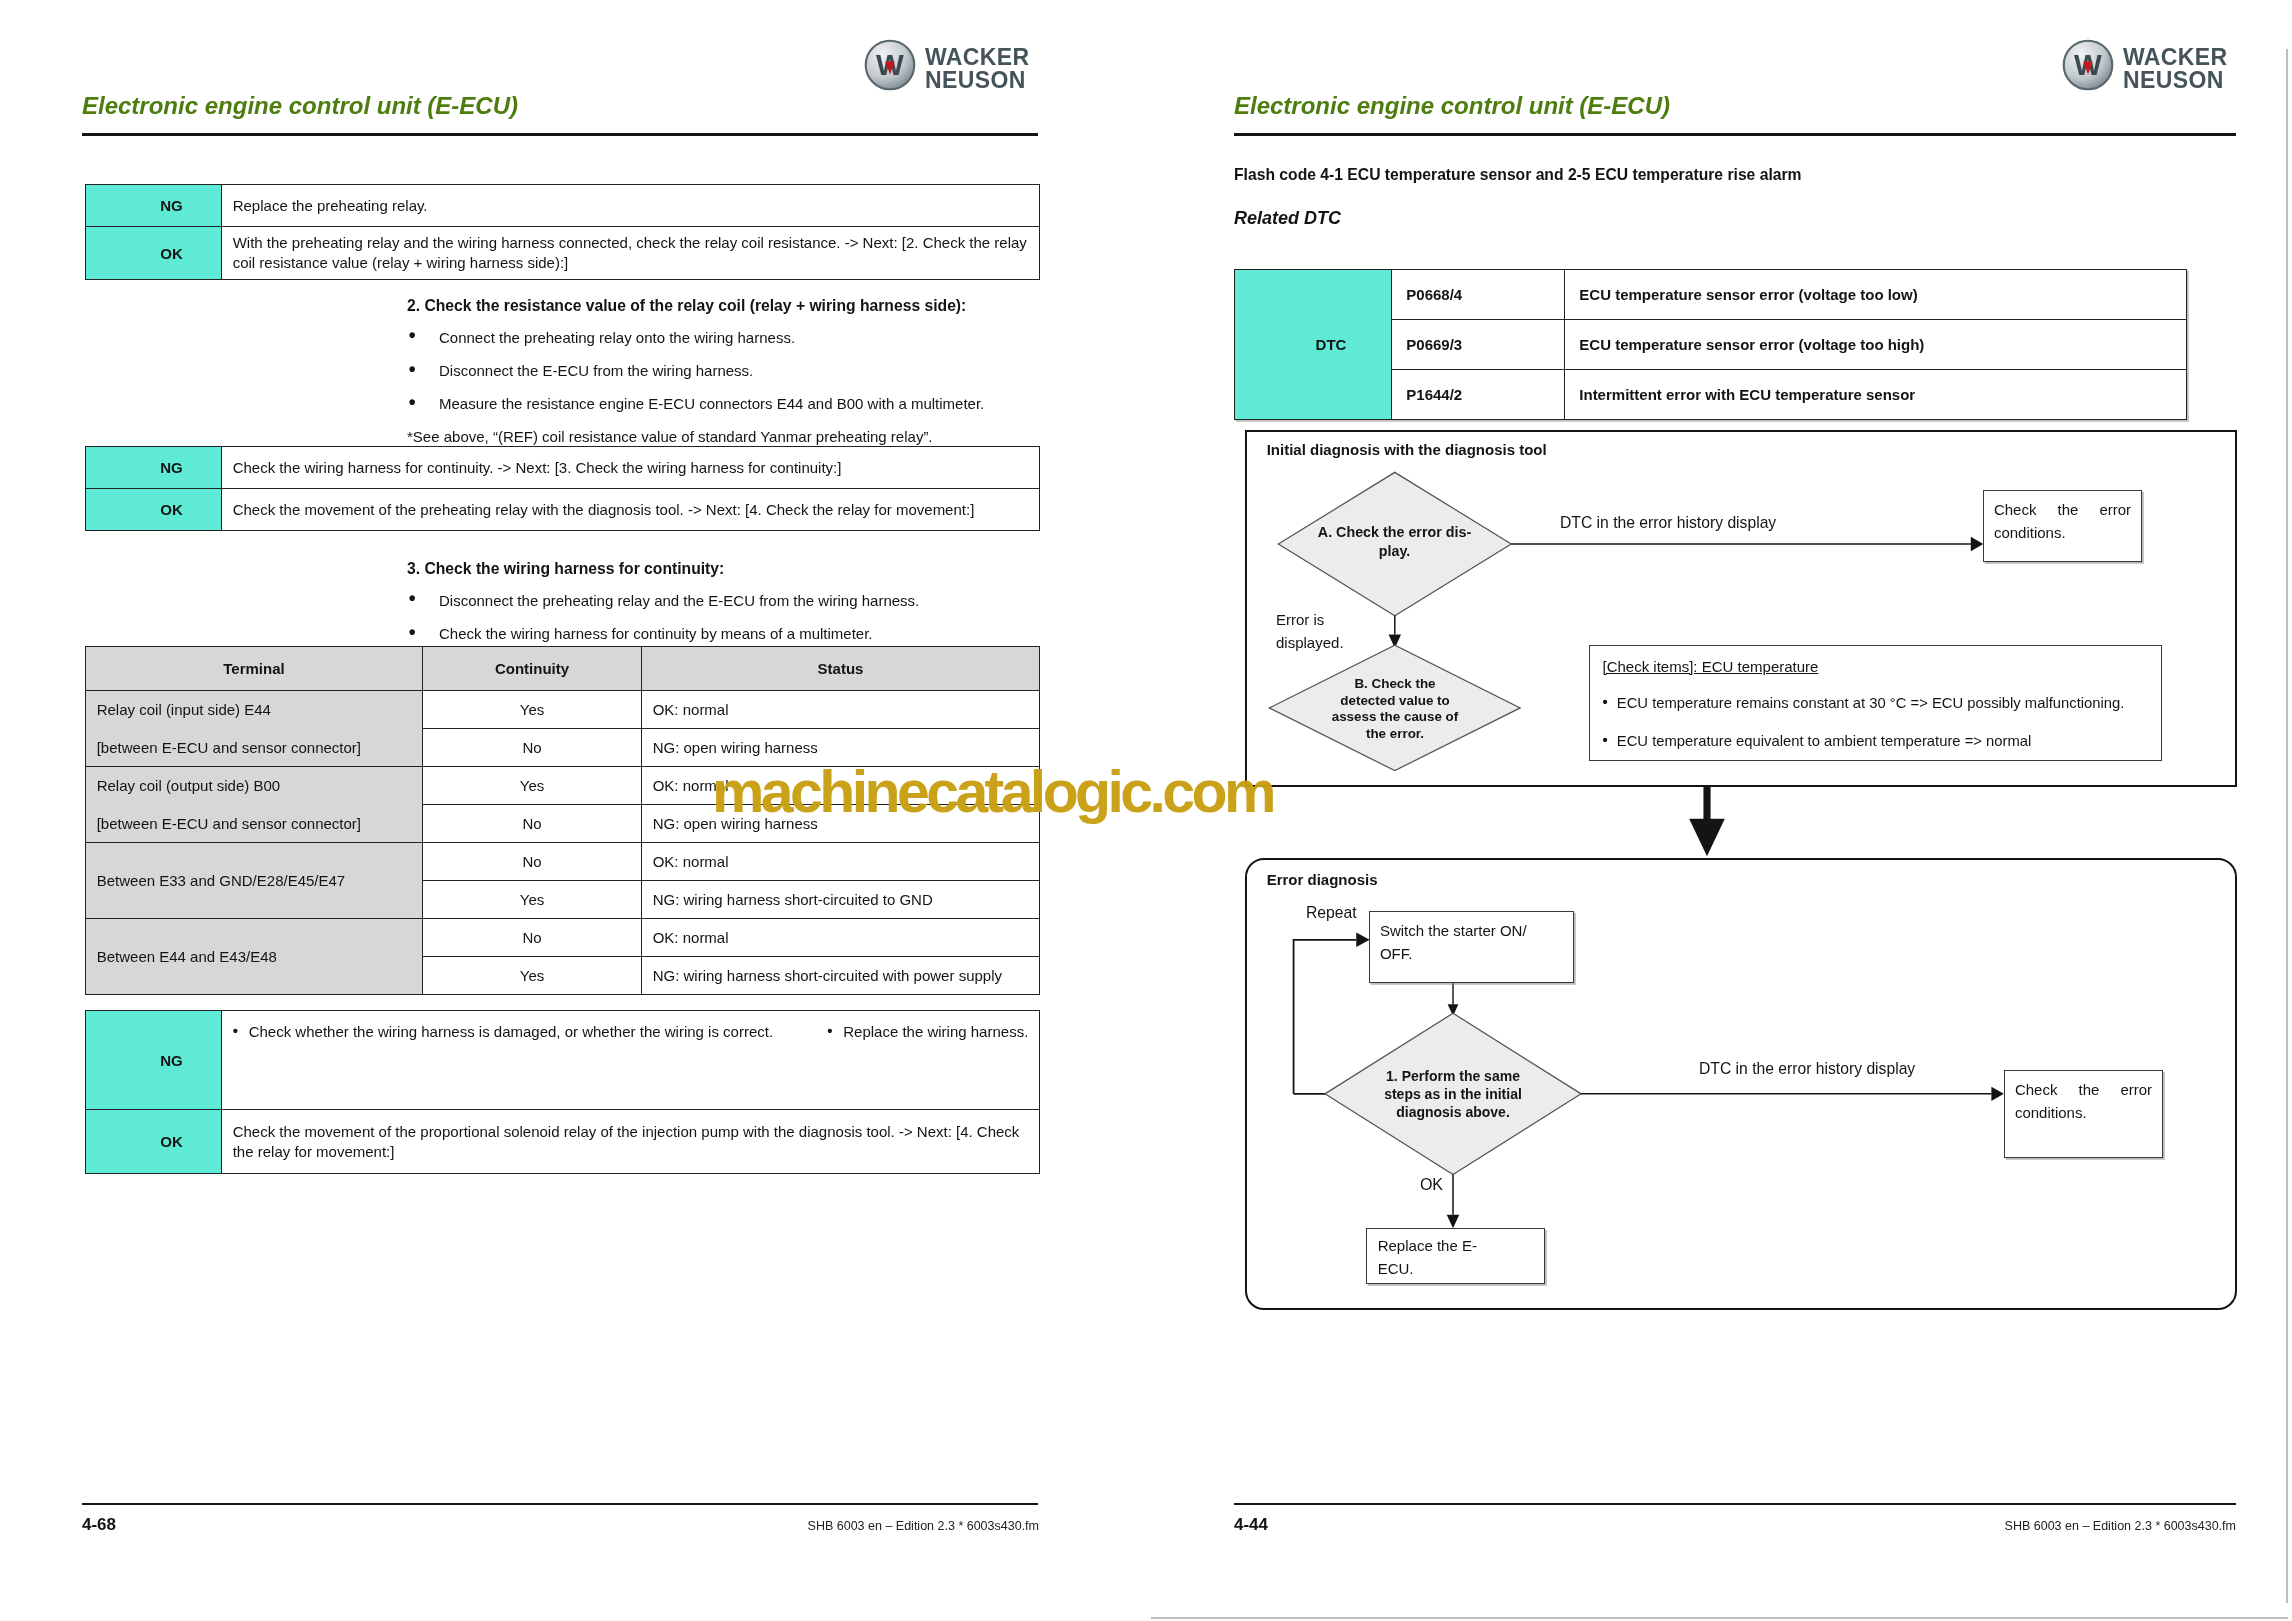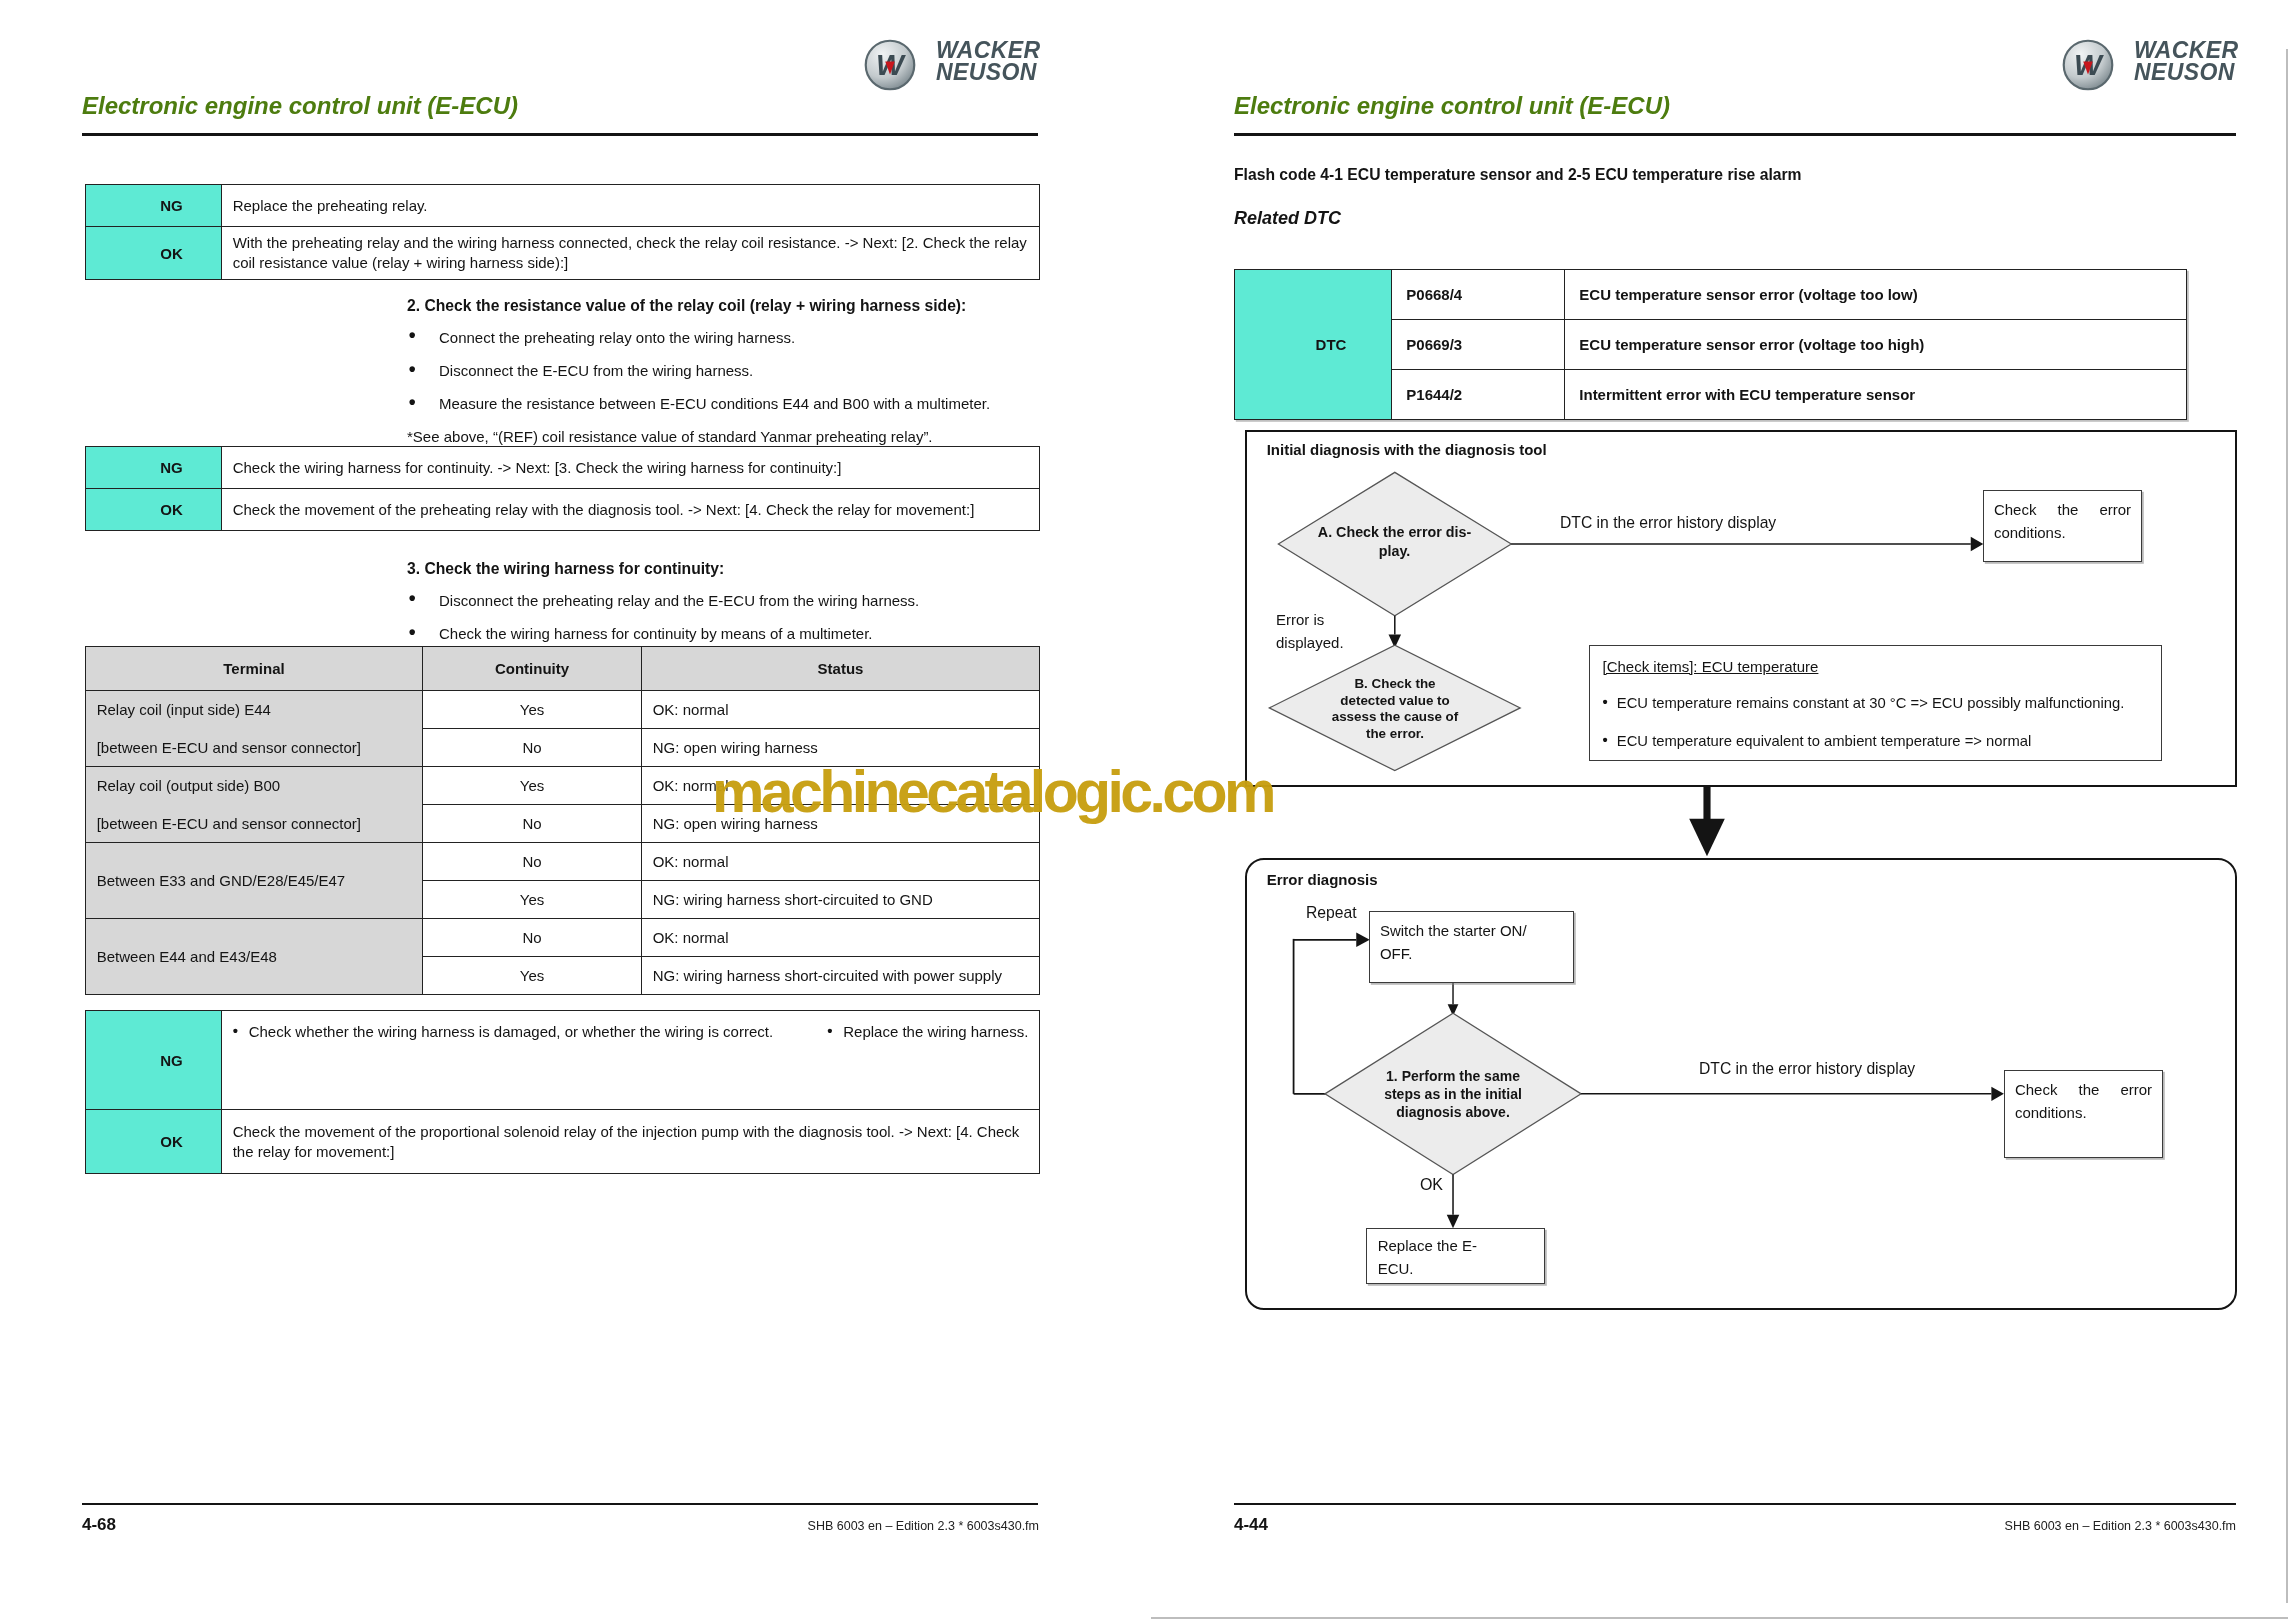--- a/index.html
+++ b/index.html
@@ -1,21 +1,21 @@
 <!DOCTYPE html>
 <html style="font-size:14.3px"><head>
 <meta charset="utf-8">
 <style>
   html,body{margin:0;padding:0;background:#ffffff;}
   #canvas{position:relative;width:2293px;height:1622px;background:#fff;overflow:hidden;
           font-family:"Liberation Sans","DejaVu Sans",sans-serif;color:#141414;}
   .abs{position:absolute;}
   .page-title{font-size:24px;font-weight:bold;font-style:italic;color:#4d7c0f;white-space:nowrap;}
   .hrule{background:#141414;height:2.7px;}
-  .logo{display:flex;align-items:flex-start;gap:20px;font-style:italic;}
+  .logo{display:flex;align-items:flex-end;gap:9px;}
   .logo-text{font-weight:bold;font-size:23px;line-height:22.4px;letter-spacing:0.4px;color:#45545b;}
 
   table.tbl{border-collapse:collapse;table-layout:fixed;}
   table.tbl td, table.tbl th{border:1.8px solid #222;font-size:15px;color:#141414;vertical-align:middle;}
   td.lbl{background:#5eead4;font-weight:bold;text-align:center;padding-left:37px;}
   td.txt{padding:5.4px 10.7px;line-height:19.7px;}
   th.ch{background:#d7d7d7;font-weight:bold;text-align:center;height:41px;font-size:15px;}
   td.term{background:#d7d7d7;padding:0;}
   .tlines{display:flex;flex-direction:column;justify-content:space-around;height:75px;padding-left:10.7px;}
   .tsingle{display:flex;align-items:center;height:75px;padding-left:10.7px;}
@@ -96,21 +96,21 @@
         <td class="lbl">OK</td>
         <td class="txt">With the preheating relay and the wiring harness connected, check the relay coil resistance. -&gt; Next: [2. Check the relay coil resistance value (relay + wiring harness side):]</td>
       </tr>
     </tbody>
       </table>
 
     <div class="abs sect" style="left:407px;top:296px;">
       <div class="sect-h">2. Check the resistance value of the relay coil (relay + wiring harness side):</div>
       <div class="blt">Connect the preheating relay onto the wiring harness.</div>
       <div class="blt">Disconnect the E-ECU from the wiring harness.</div>
-      <div class="blt">Measure the resistance between E-ECU conditions E44 and B00 with a multimeter.</div>
+      <div class="blt">Measure the resistance engine E-ECU connectors E44 and B00 with a multimeter.</div>
       <div class="note">*See above, “(REF) coil resistance value of standard Yanmar preheating relay”.</div>
     </div>
 
     <table class="abs tbl" style="left:85px;top:446px;">
       <colgroup>
           <col style="width:136px">
           <col style="width:818px">
         </colgroup>
       <tbody>
           <tr style="height:42px;">

